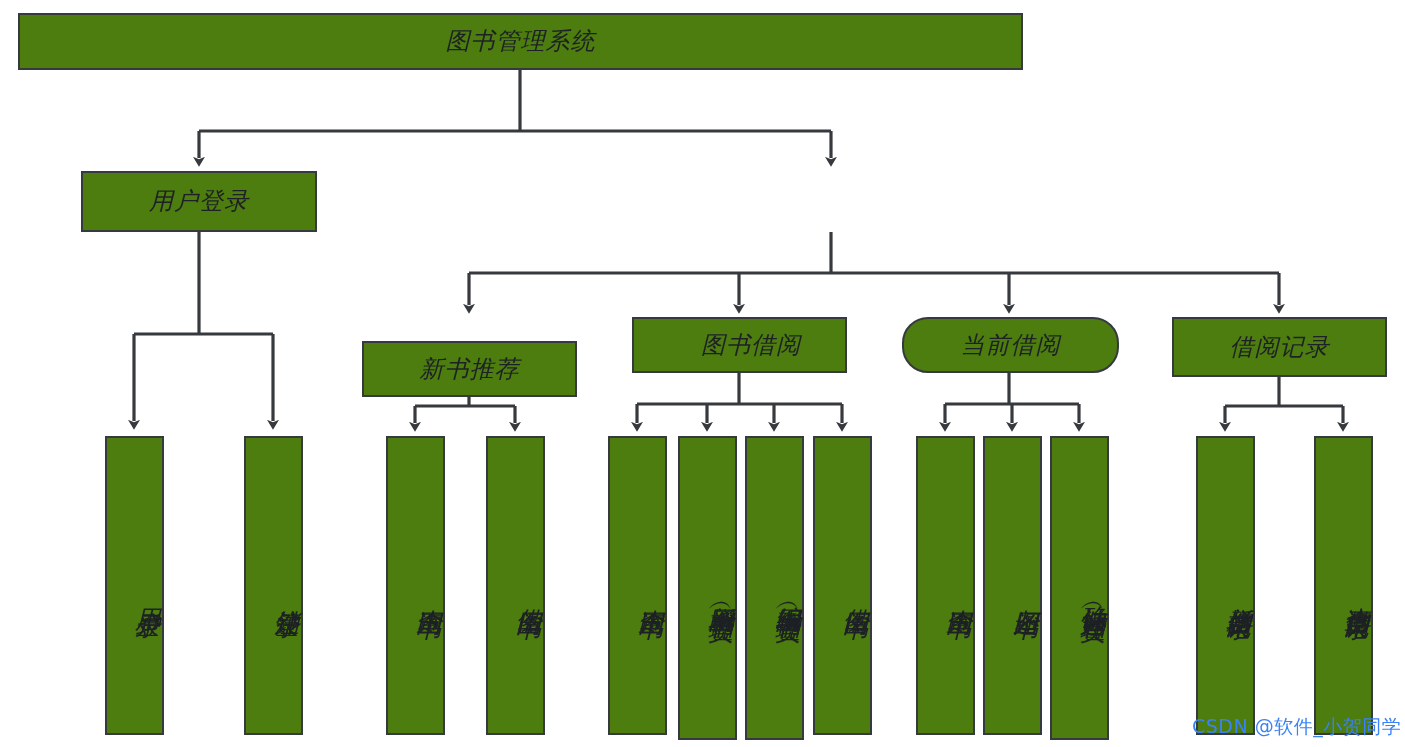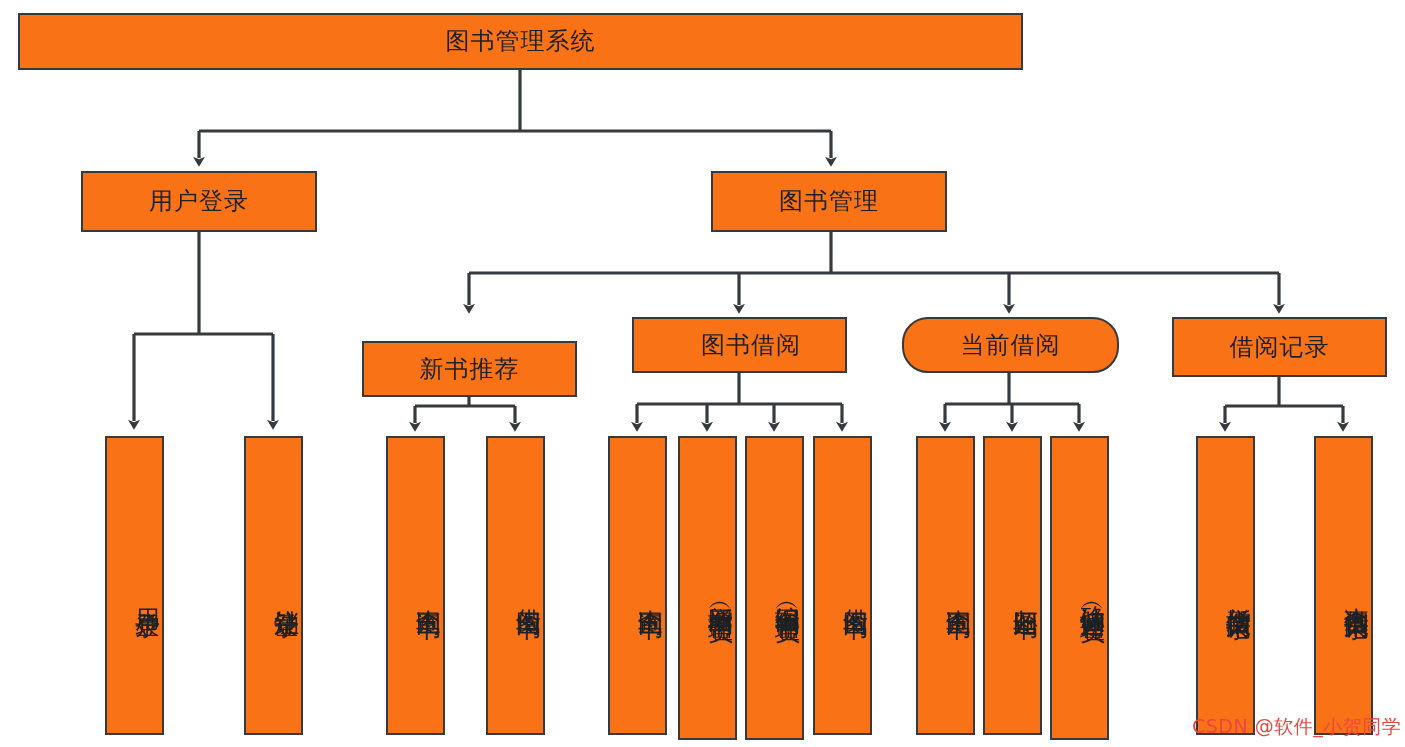--- a/index.html
+++ b/index.html
@@ -22,26 +22,27 @@
     position: absolute;
     left: 0;
     top: 0;
     width: 1405px;
     height: 747px;
     pointer-events: none;
   }
   .node {
     position: absolute;
     box-sizing: border-box;
-    background: #f97316;
+    background: #4d7c0f;
     border: 2.5px solid #36393d;
     display: flex;
     align-items: center;
     justify-content: center;
     color: #1d2125;
+    font-style: italic;
   }
   .node.horiz {
     font-size: 24px;
     letter-spacing: 1px;
     line-height: 1.1;
   }
   .node.vert {
     writing-mode: vertical-rl;
     text-orientation: upright;
     font-size: 25px;
@@ -53,21 +54,21 @@
   }
   .node-label {
     display: block;
     white-space: nowrap;
   }
   .watermark {
     position: absolute;
     left: 1192px;
     top: 714px;
     font-size: 19px;
-    color: #ef4444;
+    color: #3b82f6;
     letter-spacing: 0.5px;
     white-space: nowrap;
     font-family: "DejaVu Sans", "Liberation Sans", sans-serif;
   }
 </style>
 </head>
 <body>
 
 <div id="canvas">
 
@@ -121,23 +122,20 @@
     </g>
   </svg>
 
   <div class="node horiz" style="left:18px; top:13px; width:1005px; height:57px;">
     <span class="node-label">图书管理系统</span>
   </div>
 
   <div class="node horiz" style="left:81px; top:171px; width:236px; height:61px;">
     <span class="node-label">用户登录</span>
   </div>
-  <div class="node horiz" style="left:711px; top:171px; width:236px; height:61px;">
-    <span class="node-label">图书管理</span>
-  </div>
 
   <div class="node horiz" style="left:362px; top:317px; width:215px; height:56px;margin-top:24px;">
     <span class="node-label">新书推荐</span>
   </div>
   <div class="node horiz" style="left:632px; top:317px; width:215px; height:56px;padding-left:23px;">
     <span class="node-label">图书借阅</span>
   </div>
   <div class="node horiz" style="left:902px; top:317px; width:217px; height:56px;border-radius:26px;">
     <span class="node-label">当前借阅</span>
   </div>

